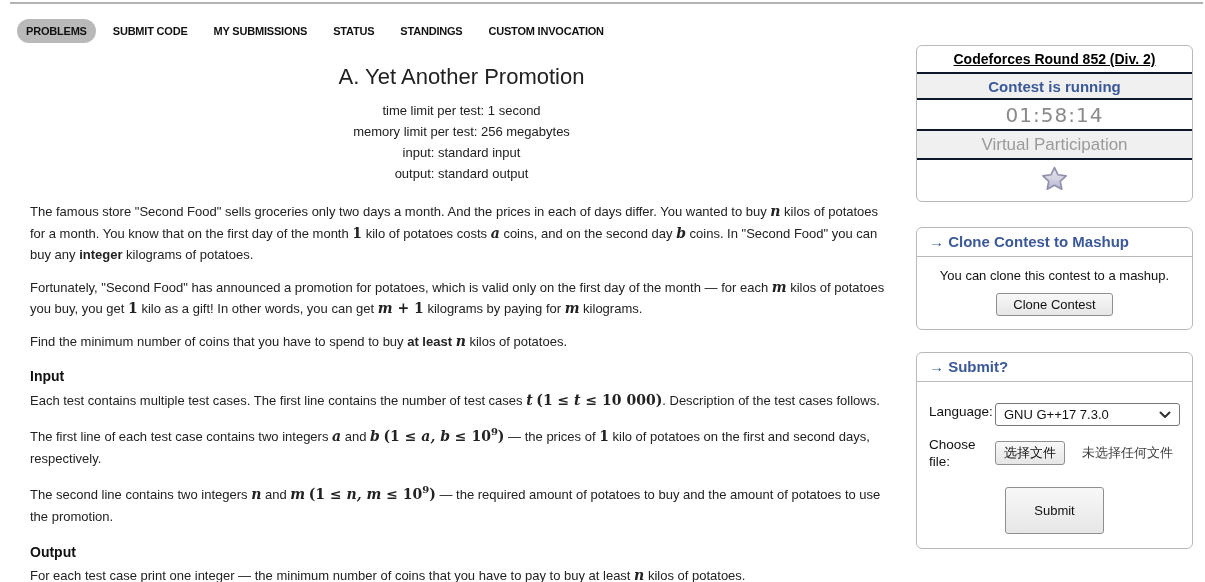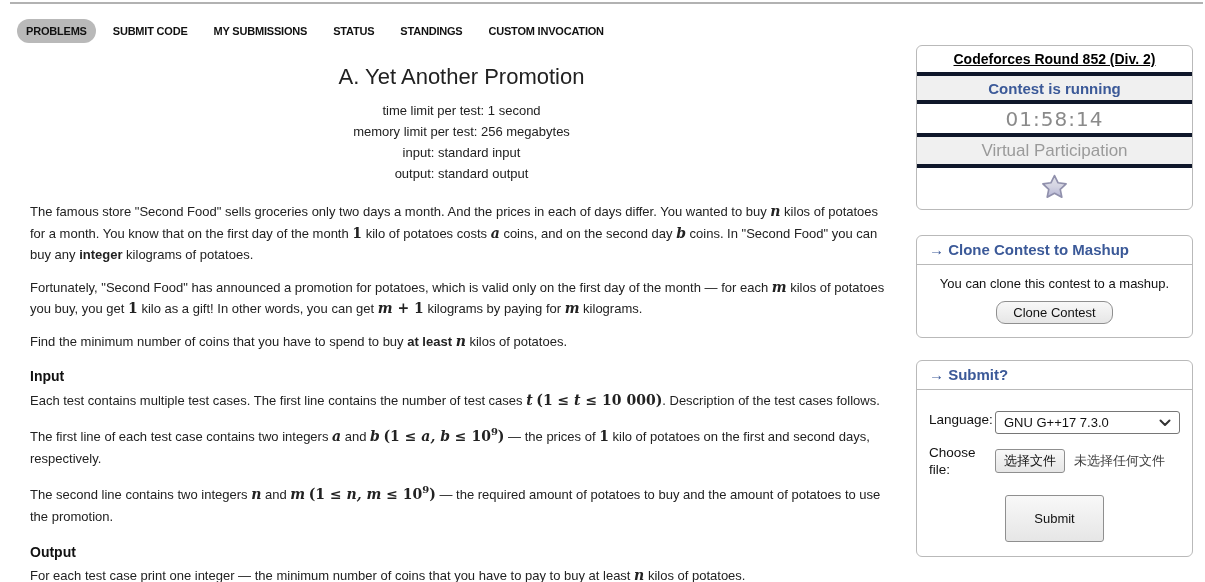--- a/index.html
+++ b/index.html
@@ -23,46 +23,46 @@
   .para{margin:0 0 11px 0;}
   .sec-head{font-size:14px;font-weight:bold;color:#111;margin:14px 0 2px 0;}
   .mi{font-family:"DejaVu Serif",serif;font-style:italic;font-weight:bold;font-size:14px;}
   .mn{font-family:"DejaVu Serif",serif;font-weight:bold;font-size:14px;}
   sup.mn{font-size:10px;position:relative;top:-1px;}
   .bs{font-weight:bold;}
   
   .sidebar{position:absolute;left:916px;top:45px;width:277px;}
   .box{border:1px solid #b9b9b9;border-radius:6px;background:#fff;overflow:hidden;}
   .c-row{display:flex;align-items:center;justify-content:center;}
-  .c-row + .c-row{border-top:4px solid #0f172a;}
+  .c-row + .c-row{border-top:2px solid #0f172a;}
   .r-title{height:26px;}
   .r-title a{font-size:14px;font-weight:bold;color:#000;text-decoration:underline;cursor:pointer;}
   .r-state{height:24px;background:#f0f0f0;font-size:15px;font-weight:bold;color:#3b5998;}
   .r-timer{height:29px;font-size:20px;color:#8a8a8a;font-family:"DejaVu Sans",sans-serif;letter-spacing:1px;}
   .r-virtual{height:27px;background:#f0f0f0;font-size:17px;color:#9a9a9a;}
   .r-star{height:41px;cursor:pointer;}
   .box-head{padding:5px 12px 6px;font-size:15px;font-weight:bold;color:#3b5998;border-bottom:1px solid #b9b9b9;}
   .box-clone{margin-top:25px;}
   .clone-body{padding:11px 10px 13px;text-align:center;font-size:13px;color:#111;}
   .cf-btn{
     font-family:"Liberation Sans",sans-serif;font-size:13px;color:#111;
     background:linear-gradient(#f8f8f8,#e6e6e6);border:1px solid #8f8f8f;
     border-radius:3px;padding:3px 16px;cursor:pointer;
   }
-  .clone-body .cf-btn{margin-top:10px;border-radius:9px;}
+  .clone-body .cf-btn{margin-top:10px;}
   .box-submit{margin-top:22px;}
   .submit-body{padding:21px 12px 14px;}
   .form-row{display:flex;margin-bottom:10px;}
   .form-label{width:66px;flex-shrink:0;font-size:13.5px;color:#111;line-height:17px;}
   .cf-select{
     width:185px;height:23px;box-sizing:border-box;background:#fff;
     border:1px solid #767676;border-radius:3px;display:flex;align-items:center;
     justify-content:space-between;padding:10px 8px;font-size:13px;color:#111;cursor:pointer;
   }
-  .file-wrap{display:flex;align-items:center;}
+  .file-wrap{display:flex;align-items:center;gap:8px;}
   .file-btn{padding:2px 8px;}
   .file-status{font-size:13px;color:#404040;margin-left:9px;white-space:nowrap;}
   .submit-row{text-align:center;margin-top:17px;}
   .submit-row .cf-btn{padding:15px 28px;}
 </style>
 </head>
 <body>
 
 <div class="topline"></div>
 

